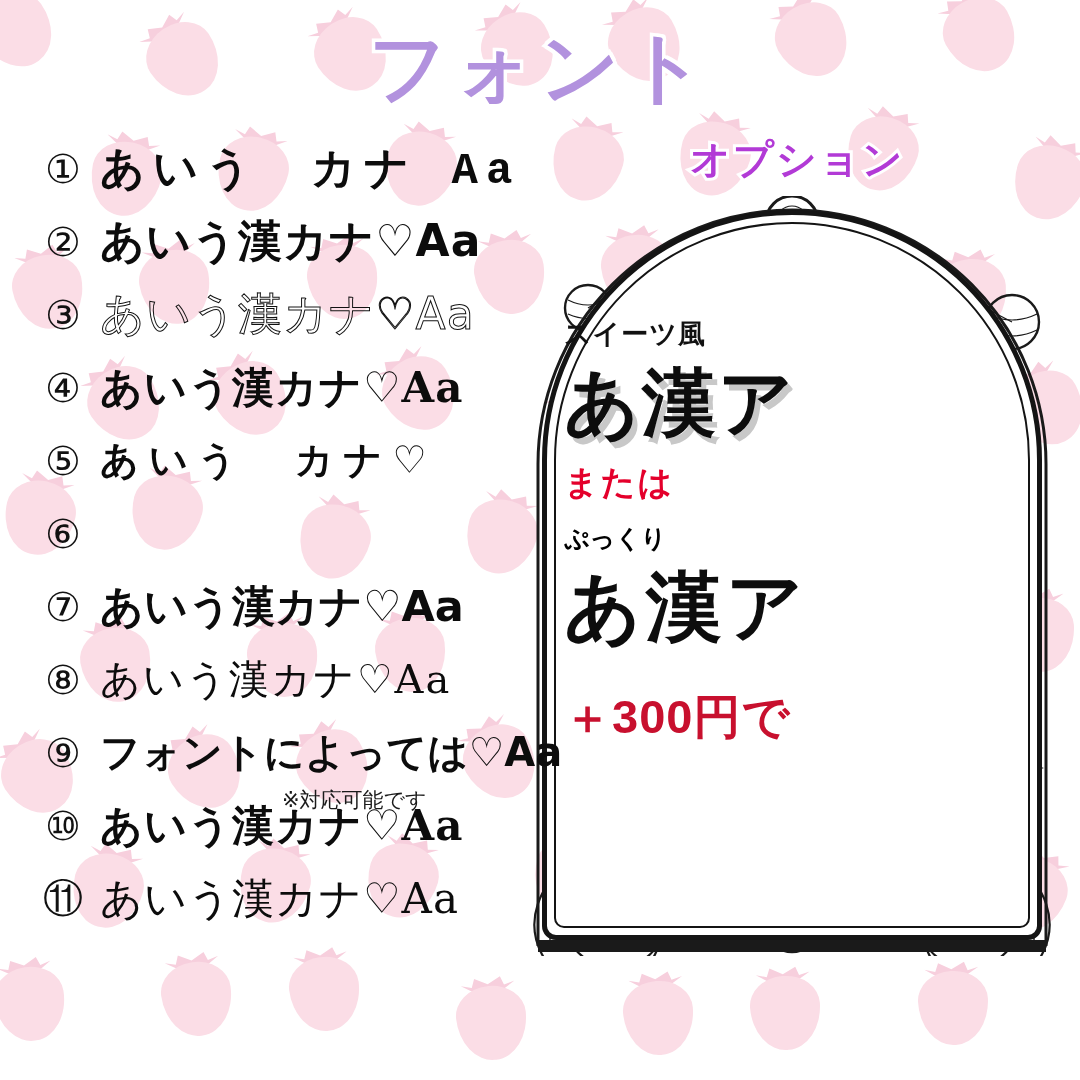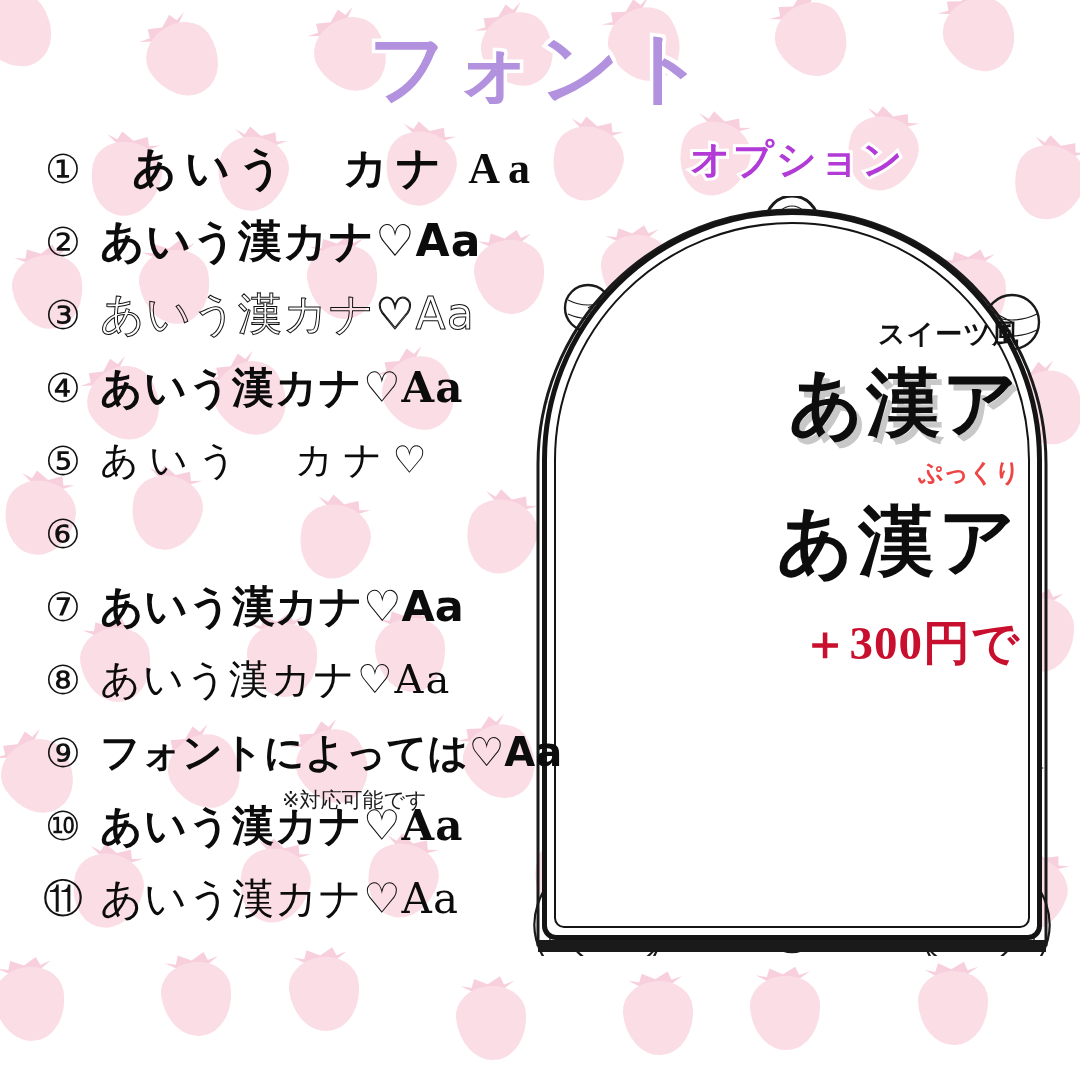--- a/index.html
+++ b/index.html
@@ -109,25 +109,25 @@
     text-align: center;
     font-size: 40px;
     color: #111;
     font-family: "DejaVu Sans", sans-serif;
   }
   .sample {
     font-size: 42px;
     color: #0c0c0c;
     white-space: nowrap;
   }
-  .s1 { font-family: Liberation Serif, serif; font-weight: bold; letter-spacing: 8px; font-size: 44px; margin-left: 32px; }
+  .s1 { font-family: Liberation Mono, monospace; font-weight: bold; letter-spacing: 8px; font-size: 44px; }
   .s2 { font-family: "DejaVu Sans", sans-serif; font-weight: bold; letter-spacing: 1px; font-size: 44px; }
   .s3 { font-family: "DejaVu Sans", sans-serif; font-weight: normal; letter-spacing: 1px; font-size: 44px; -webkit-text-stroke: 1px #111; color: transparent; }
   .s4 { font-family: "DejaVu Serif", serif; font-weight: bold; letter-spacing: 1px; font-size: 42px; }
-  .s5 { font-family: "DejaVu Sans", sans-serif; font-weight: normal; letter-spacing: 10px; font-size: 38px; }
+  .s5 { font-family: "DejaVu Sans", sans-serif; font-weight: bold; letter-spacing: 10px; font-size: 38px; }
   .s6 { font-family: "DejaVu Sans", sans-serif; font-weight: bold; letter-spacing: 9px; font-size: 42px; }
   .s7 { font-family: "DejaVu Sans", sans-serif; font-weight: bold; letter-spacing: 0px; font-size: 43px; }
   .s8 { font-family: "DejaVu Serif", serif; font-weight: normal; letter-spacing: 2px; font-size: 40px; }
   .s9 { font-family: "DejaVu Sans", sans-serif; font-weight: bold; letter-spacing: 0px; font-size: 40px; }
   .s10 { font-family: "DejaVu Serif", serif; font-weight: bold; letter-spacing: 1px; font-size: 42px; }
   .s11 { font-family: "DejaVu Serif", serif; font-weight: normal; letter-spacing: 1px; font-size: 42px; }
 
   .note-mini {
     position: absolute;
     left: 282px;
@@ -170,21 +170,21 @@
   }
   #arch .deco {
     position: absolute;
     inset: 0;
   }
   #arch-content {
     position: absolute;
     left: 40px;
     top: 120px;
     width: 456px;
-    text-align: right;
+    text-align: left;
   }
   .sweets-label {
     font-family: "DejaVu Sans", sans-serif;
     font-size: 27px;
     font-weight: bold;
     color: #111;
     letter-spacing: 1px;
   }
   .sweets-sample {
     margin-top: 2px;
@@ -197,37 +197,37 @@
   }
   .mataha {
     margin-top: 6px;
     font-family: "DejaVu Sans", sans-serif;
     font-size: 34px;
     font-weight: bold;
     color: #e4002b;
     letter-spacing: 2px;
   }
   .pukkuri-label {
-    margin-top: 2px;
+    margin-top: 16px;
     font-family: "DejaVu Sans", sans-serif;
     font-size: 25px;
     font-weight: bold;
-    color: #ef4444;
+    color: #000000;
   }
   .pukkuri-sample {
     margin-top: 2px;
     font-family: "DejaVu Sans", sans-serif;
     font-size: 76px;
     font-weight: bold;
     letter-spacing: 4px;
     color: #0d0d0d;
   }
   .price {
-    margin-top: 18px;
-    font-family: Liberation Serif, serif;
+    margin-top: 26px;
+    font-family: Liberation Sans, sans-serif;
     font-size: 47px;
     font-weight: bold;
     color: #c8102e;
     letter-spacing: 1px;
   }
   .arch-note {
     margin-top: 12px;
     font-family: "DejaVu Sans", sans-serif;
     font-size: 33px;
     font-weight: bold;
@@ -604,20 +604,21 @@
       <circle cx="268" cy="734" r="13" fill="none" stroke="#1a1a1a" stroke-width="1.2"></circle>
       <rect x="14" y="744" width="508" height="12" fill="#1a1a1a"></rect>
     </svg>
 
     <div class="panel"></div>
     <div class="panel-inner"></div>
 
     <div id="arch-content">
       <div class="sweets-label">スイーツ風</div>
       <div class="sweets-sample">あ漢ア</div>
+      <div class="mataha">または</div>
       <div class="pukkuri-label">ぷっくり</div>
       <div class="pukkuri-sample">あ漢ア</div>
       <div class="price">＋300円で</div>
     </div>
   </div>
 
   <div id="bottom-notes">
   </div>
 
 </div>

